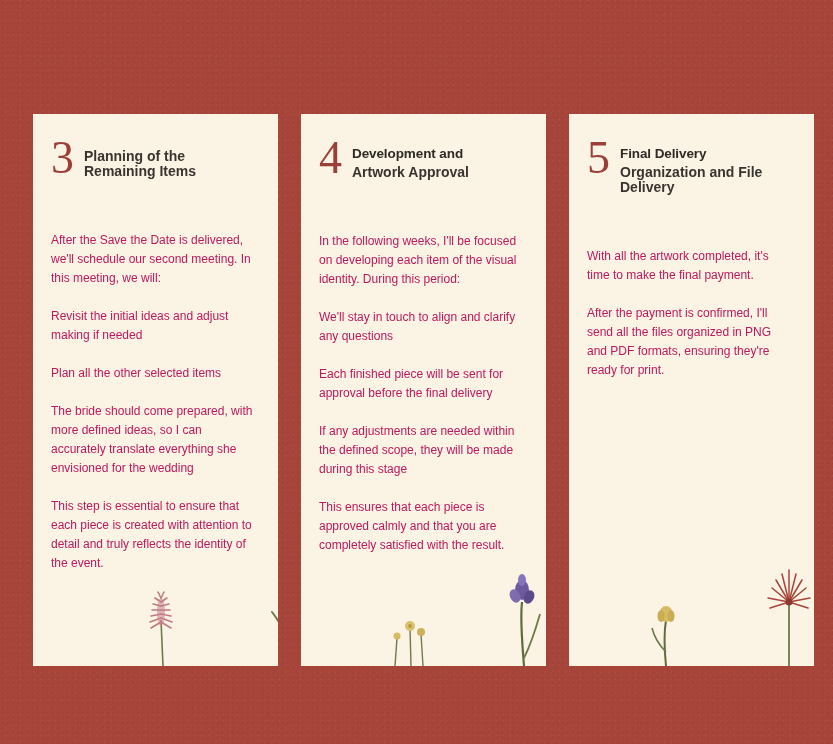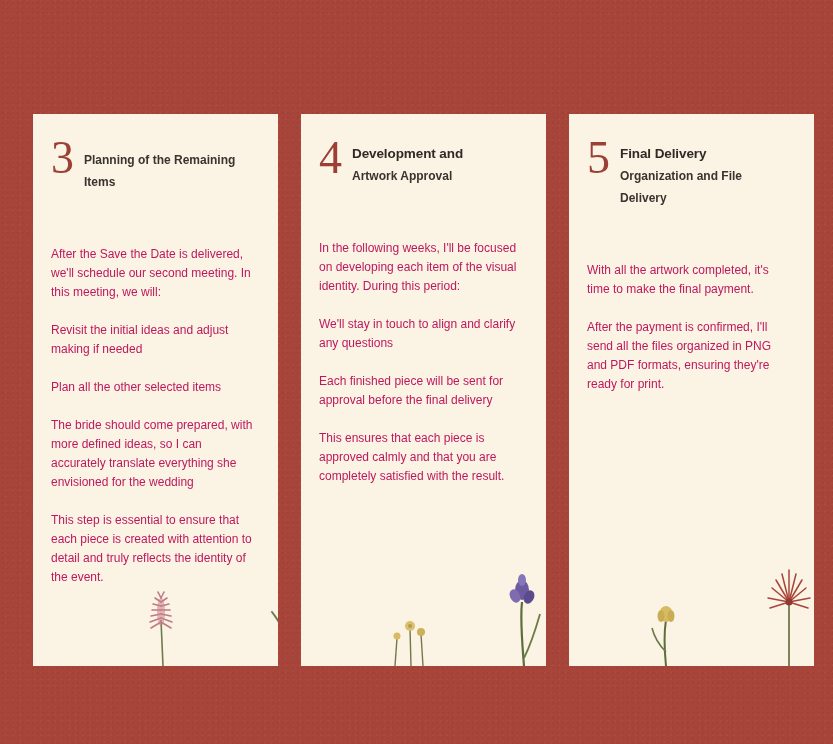--- a/index.html
+++ b/index.html
@@ -62,24 +62,24 @@
     padding-top: 6px;
   }
   .title {
     font-size: 13.5px;
     font-weight: bold;
     color: #2e2a26;
     letter-spacing: -0.1px;
     line-height: 16px;
   }
   .subtitle {
-    font-size: 12px;
+    font-size: 14px;
     font-weight: bold;
     color: #3a3430;
-    line-height: 22px;
+    line-height: 15px;
     margin-top: 3px;
   }
   .body {
     margin-top: 52px;
     padding-right: 2px;
   }
   .para {
     font-size: 12px;
     line-height: 19px;
     color: #be185d;
@@ -157,20 +157,21 @@
         <div class="numeral">4</div>
         <div class="titles">
           <div class="title">Development and</div>
           <div class="subtitle">Artwork Approval</div>
         </div>
       </div>
       <div class="body">
         <p class="para">In the following weeks, I'll be focused on developing each item of the visual identity. During this period:</p>
         <p class="para">We'll stay in touch to align and clarify any questions</p>
         <p class="para">Each finished piece will be sent for approval before the final delivery</p>
+        <p class="para">If any adjustments are needed within the defined scope, they will be made during this stage</p>
         <p class="para">This ensures that each piece is approved calmly and that you are completely satisfied with the result.</p>
       </div>
     </div>
 
     <svg class="botanical" style="left:82px; bottom:0; width:60px; height:70px;" viewBox="0 0 60 70">
       <line x1="12" y1="70" x2="14" y2="42" stroke="#6f7a4b" stroke-width="1.4"></line>
       <line x1="28" y1="70" x2="27" y2="32" stroke="#6f7a4b" stroke-width="1.4"></line>
       <line x1="40" y1="70" x2="38" y2="38" stroke="#6f7a4b" stroke-width="1.4"></line>
       <circle cx="14" cy="40" r="3.5" fill="#d9bb63"></circle>
       <circle cx="27" cy="30" r="5" fill="#d9c06a"></circle>

